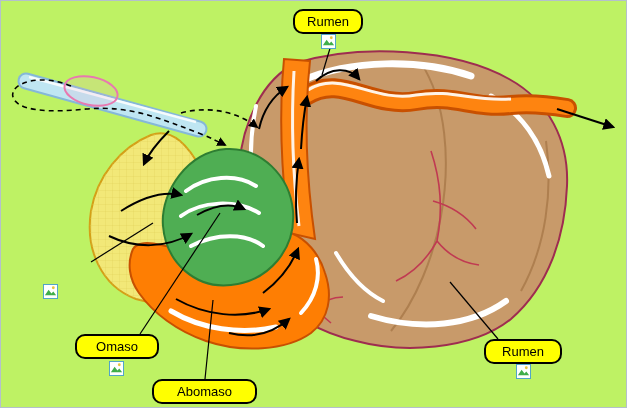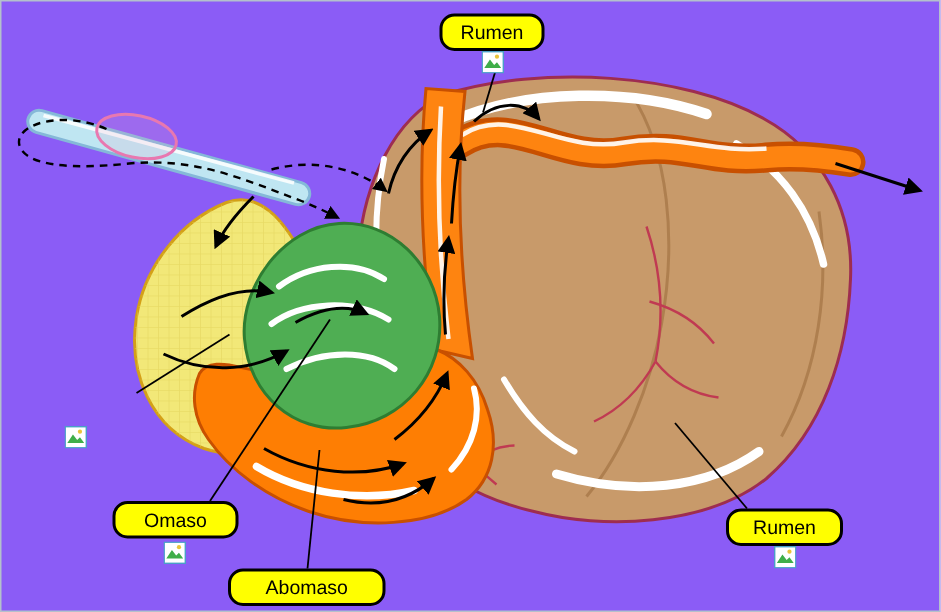--- a/index.html
+++ b/index.html
@@ -1,19 +1,19 @@
 <!DOCTYPE html>
 <html><head>
 <meta charset="utf-8">
 <style>
   html,body{margin:0;padding:0;background:#fff;}
   .figure{
     position:relative;
     width:627px;height:408px;
-    background:#8b5cf6;
+    background:#bef264;
     border:1px solid #b4c0cc;
     box-sizing:border-box;
     overflow:hidden;
     font-family:"Liberation Sans", sans-serif;
   }
   .anatomy-svg{position:absolute;left:0;top:0;}
   .label-box{
     position:absolute;
     background:#ffff00;
     border:2px solid #000;

